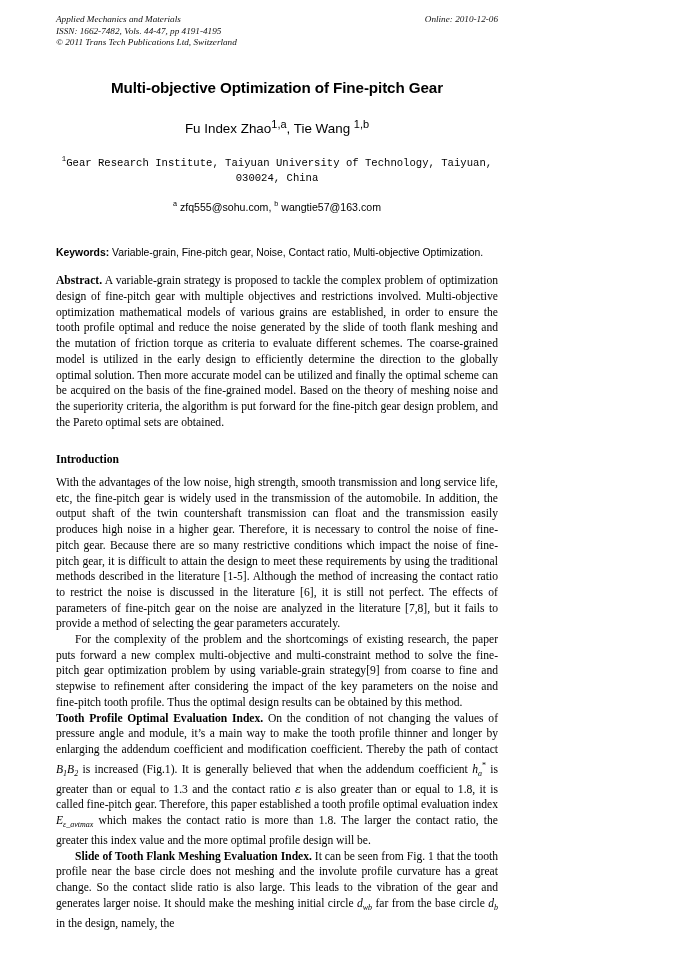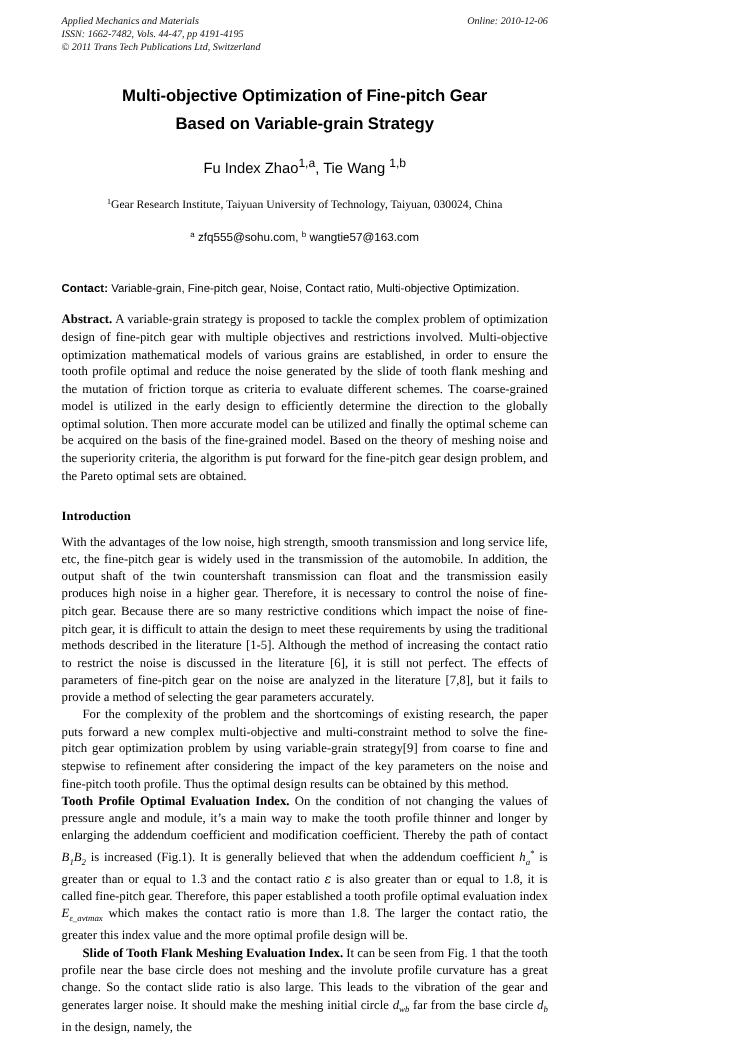--- a/index.html
+++ b/index.html
@@ -55,21 +55,21 @@
     letter-spacing: -0.1px;
   }
   .authors {
     font-family: "Liberation Sans", "DejaVu Sans", sans-serif;
     font-size: 13.4px;
     line-height: 19px;
     margin-top: 15px;
   }
   .authors sup { font-size: 11px; vertical-align: super; }
   .affiliation {
-    font-family: Liberation Serif, serif;
+    font-family: Liberation Mono, monospace;
     font-size: 10.6px;
     line-height: 15px;
     margin-top: 14px;
   }
   .affiliation sup { font-size: 7.2px; vertical-align: super; }
   .emails {
     font-family: "Liberation Sans", "DejaVu Sans", sans-serif;
     font-size: 10.6px;
     line-height: 15px;
     margin-top: 10px;
@@ -127,38 +127,37 @@
   <div class="journal-header">
     <div class="hdr-line">Applied Mechanics and Materials</div>
     <div class="hdr-line">ISSN: 1662-7482, Vols. 44-47, pp 4191-4195</div>
     <div class="hdr-line">© 2011 Trans Tech Publications Ltd, Switzerland</div>
     <div class="online">Online: 2010-12-06</div>
   </div>
 
   <div class="title-block">
     <div class="paper-title">
       <div>Multi-objective Optimization of Fine-pitch Gear</div>
-      <div>Based on Variable-grain Strategy</div>
     </div>
 
     <div class="authors">
       <span>Fu Index Zhao</span><sup>1,a</sup><span>, </span><span>Tie Wang </span><sup>1,b</sup>
     </div>
 
     <div class="affiliation">
       <sup>1</sup><span>Gear Research Institute, Taiyuan University of Technology, Taiyuan, 030024, China</span>
     </div>
 
     <div class="emails">
       <sup>a</sup><span> zfq555@sohu.com, </span><sup>b</sup><span> wangtie57@163.com</span>
     </div>
   </div>
 
   <div class="keywords">
-    <b>Contact:</b><span> Variable-grain, Fine-pitch gear, Noise, Contact ratio, Multi-objective Optimization.</span>
+    <b>Keywords:</b><span> Variable-grain, Fine-pitch gear, Noise, Contact ratio, Multi-objective Optimization.</span>
   </div>
 
   <div class="abstract">
     <b>Abstract.</b><span> A variable-grain strategy is proposed to tackle the complex problem of optimization design of fine-pitch gear with multiple objectives and restrictions involved. Multi-objective optimization mathematical models of various grains are established, in order to ensure the tooth profile optimal and reduce the noise generated by the slide of tooth flank meshing and the mutation of friction torque as criteria to evaluate different schemes. The coarse-grained model is utilized in the early design to efficiently determine the direction to the globally optimal solution. Then more accurate model can be utilized and finally the optimal scheme can be acquired on the basis of the fine-grained model. Based on the theory of meshing noise and the superiority criteria, the algorithm is put forward for the fine-pitch gear design problem, and the Pareto optimal sets are obtained.</span>
   </div>
 
   <div class="section-head">Introduction</div>
   <p class="para">With the advantages of the low noise, high strength, smooth transmission and long service life, etc, the fine-pitch gear is widely used in the transmission of the automobile. In addition, the output shaft of the twin countershaft transmission can float and the transmission easily produces high noise in a higher gear. Therefore, it is necessary to control the noise of fine-pitch gear. Because there are so many restrictive conditions which impact the noise of fine-pitch gear, it is difficult to attain the design to meet these requirements by using the traditional methods described in the literature [1-5]. Although the method of increasing the contact ratio to restrict the noise is discussed in the literature [6], it is still not perfect. The effects of parameters of fine-pitch gear on the noise are analyzed in the literature [7,8], but it fails to provide a method of selecting the gear parameters accurately.</p>
   <p class="para indent">For the complexity of the problem and the shortcomings of existing research, the paper puts forward a new complex multi-objective and multi-constraint method to solve the fine-pitch gear optimization problem by using variable-grain strategy[9] from coarse to fine and stepwise to refinement after considering the impact of the key parameters on the noise and fine-pitch tooth profile. Thus the optimal design results can be obtained by this method.</p>
 

